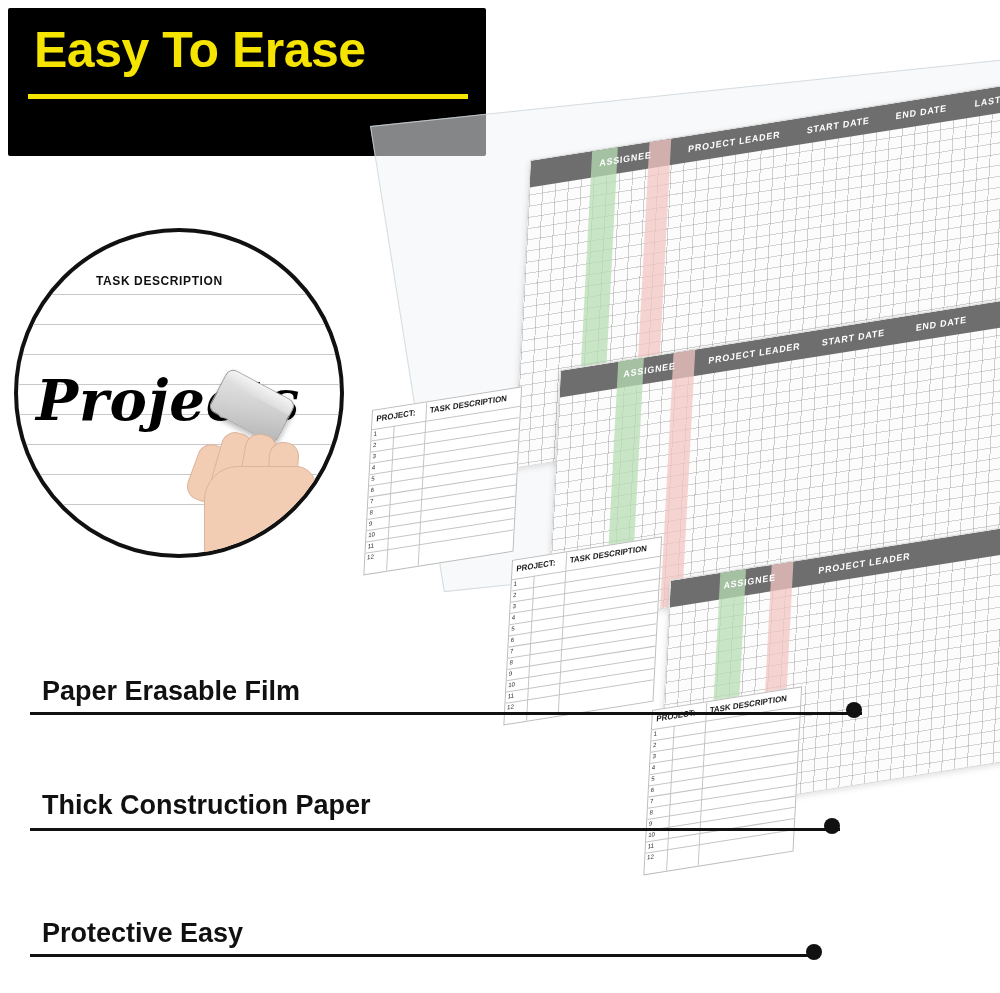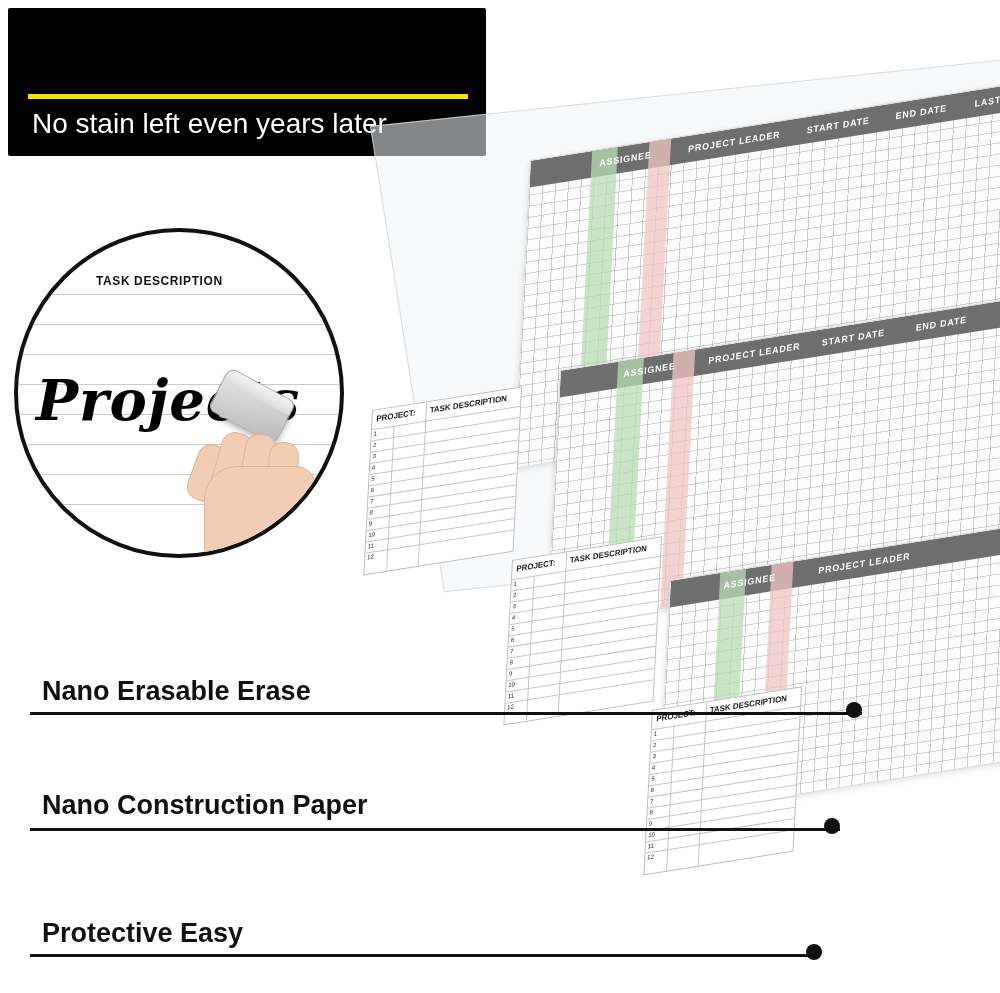--- a/index.html
+++ b/index.html
@@ -245,22 +245,22 @@
     width: 16px;
     height: 16px;
     border-radius: 50%;
     background: #111;
   }
 </style>
 </head>
 <body>
 
 <div class="banner">
+  <div class="banner-title">Easy To Erase</div>
   <div class="banner-rule"></div>
-  <div class="banner-sub">No stain left even years later</div>
 </div>
 
 <div class="circle-inset">
   <div class="circle-lines">
     <div class="ln" style="top:62px"></div>
     <div class="ln" style="top:92px"></div>
     <div class="ln" style="top:122px"></div>
     <div class="ln" style="top:152px"></div>
     <div class="ln" style="top:182px"></div>
     <div class="ln" style="top:212px"></div>
@@ -451,23 +451,23 @@
       </div>
     <div class="row" style="top:128px; height:11px;">
         <span class="num" style="top:1px;">11</span>
       </div>
     <div class="row" style="top:139px; height:11px;">
         <span class="num" style="top:1px;">12</span>
       </div>
   </div>
 </div>
 
-<div class="callout-label" style="left:42px; top:676px;">Nano Erasable Erase</div>
+<div class="callout-label" style="left:42px; top:676px;">Paper Erasable Film</div>
 <div class="leader" style="left:30px; top:712px; width:832px;"></div>
 <div class="dot" style="left:846px; top:702px;"></div>
 
-<div class="callout-label" style="left:42px; top:790px;">Nano Construction Paper</div>
+<div class="callout-label" style="left:42px; top:790px;">Thick Construction Paper</div>
 <div class="leader" style="left:30px; top:828px; width:810px;"></div>
 <div class="dot" style="left:824px; top:818px;"></div>
 
 <div class="callout-label" style="left:42px; top:918px;">Protective Easy</div>
 <div class="leader" style="left:30px; top:954px; width:790px;"></div>
 <div class="dot" style="left:806px; top:944px;"></div>
 
 </body></html>

